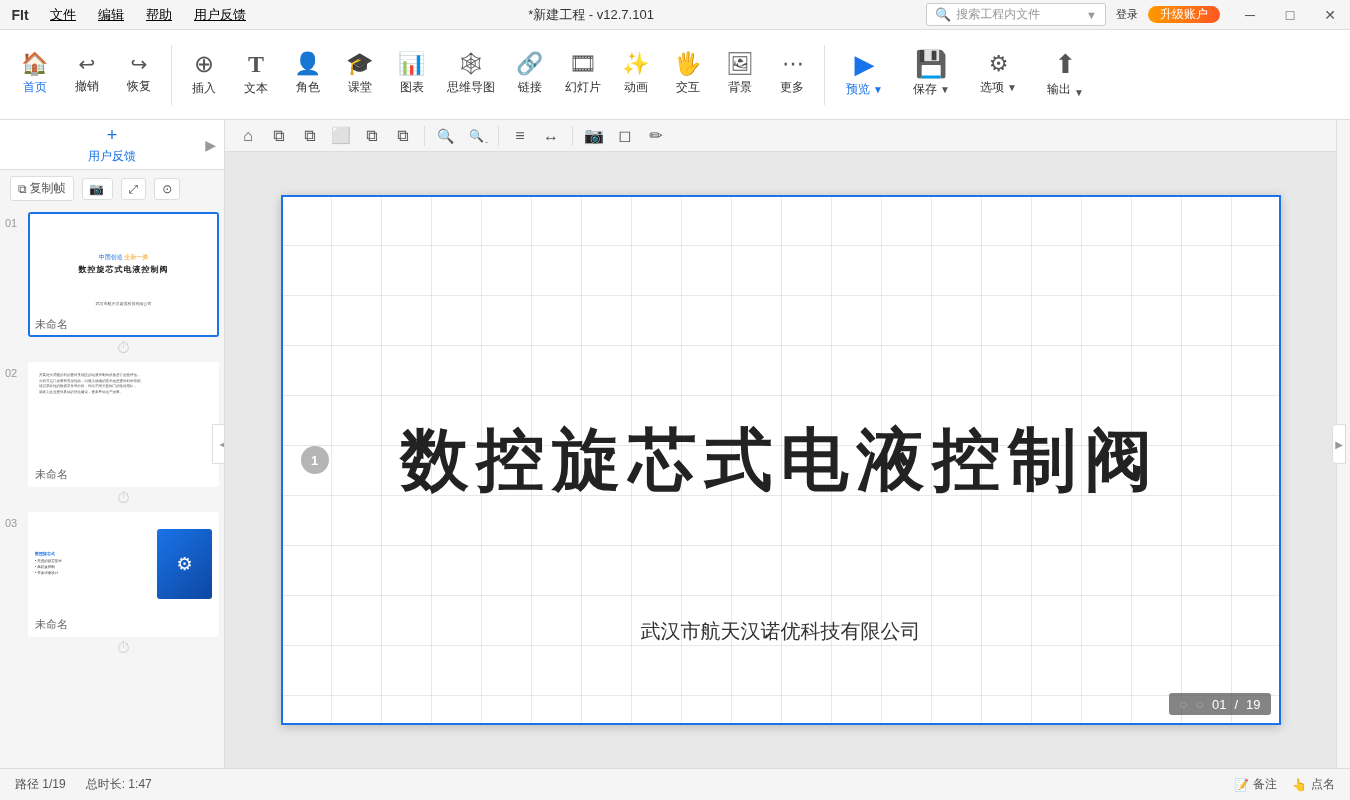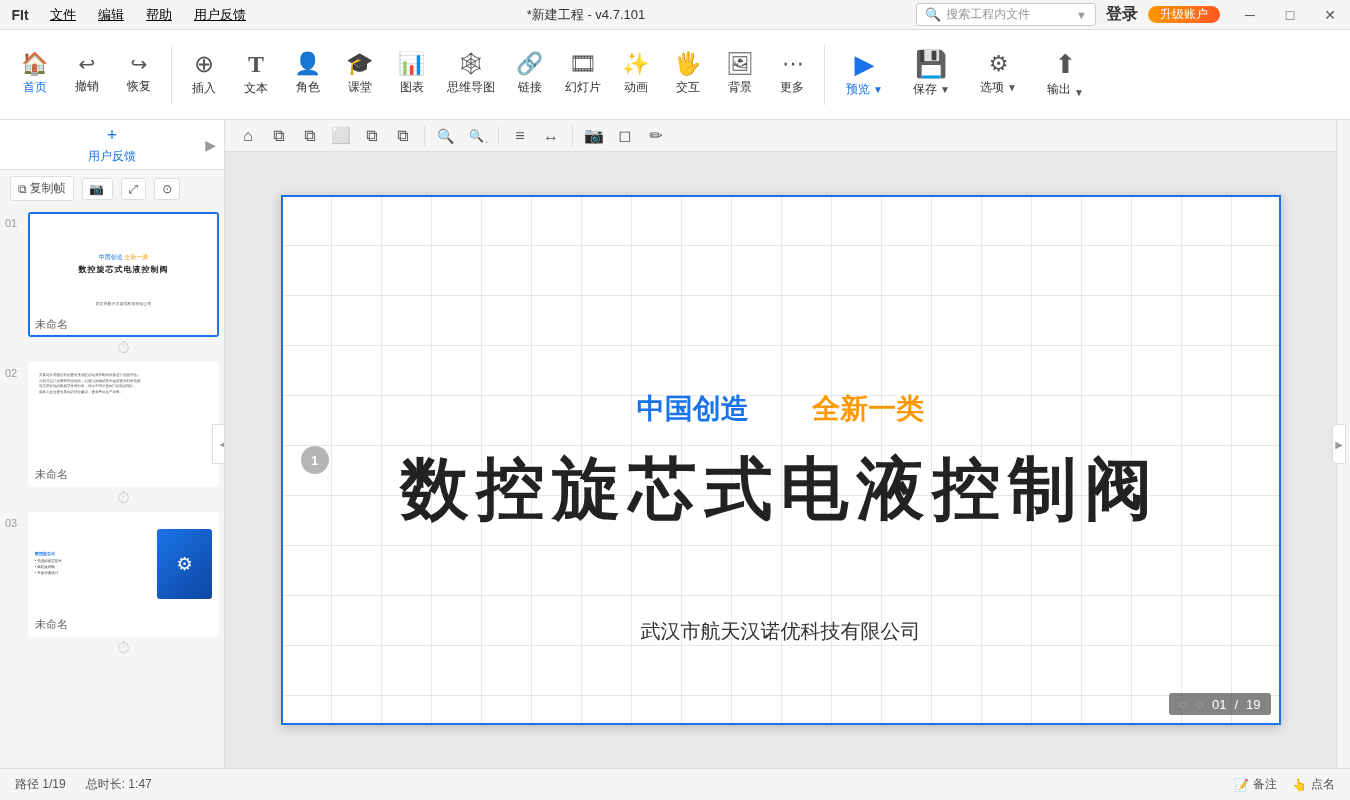--- a/index.html
+++ b/index.html
@@ -49,24 +49,23 @@
       border-radius: 3px;
       padding: 2px 8px;
       width: 180px;
       font-size: 12px;
       color: #999;
       gap: 5px;
     }
     #titlebar .search-bar .search-icon-char { font-size: 13px; }
     #titlebar .login-btn {
       padding: 2px 10px;
-      font-size: 16px;
+      font-size: 11px;
       color: #333;
       cursor: pointer;
-      font-weight: bold;
     }
     #titlebar .upgrade-btn {
       background: linear-gradient(90deg, #ff9800, #ff5722);
       color: #fff;
       padding: 0 12px;
       border-radius: 12px;
       font-size: 12px;
       cursor: pointer;
       margin-right: 10px;
     }
@@ -504,21 +503,21 @@
 <body>
 
 <div id="titlebar">
   <div class="logo">FIt</div>
   <div class="menu-bar">
     <span>文件</span>
     <span>编辑</span>
     <span>帮助</span>
     <span>用户反馈</span>
   </div>
-  <div class="title">*新建工程 - v4.7.101</div>
+  <div class="title">*新建工程 - v12.7.101</div>
   <div class="search-bar">
     <span class="search-icon-char">🔍</span>
     <span>搜索工程内文件</span>
     <span style="margin-left:auto;font-size:11px;color:#999;">▼</span>
   </div>
   <span class="login-btn">登录</span>
   <span class="upgrade-btn">升级账户</span>
   <span class="win-btn">─</span>
   <span class="win-btn">□</span>
   <span class="win-btn close">✕</span>
@@ -763,25 +762,20 @@
     </div>
 
     <div id="canvas-wrapper">
       <div id="canvas">
         <div id="canvas-grid"></div>
         <div id="canvas-border"></div>
 
         <div id="slide-number-badge">1</div>
 
         <div class="slide-content-area">
-          <div class="slide-subtitle">
-            <span class="blue">中国创造</span>
-            <span style="color:#999;margin:0 10px;">　</span>
-            <span class="orange">全新一类</span>
-          </div>
           <div class="slide-main-title">数控旋芯式电液控制阀</div>
           <div class="slide-company">武汉市航天汉诺优科技有限公司</div>
         </div>
 
         <div class="page-counter">
           <span style="font-size:14px;color:#aaa;">○</span>
           <span style="font-size:14px;color:#aaa;">○</span>
           <span>01</span>
           <span>/</span>
           <span>19</span>

